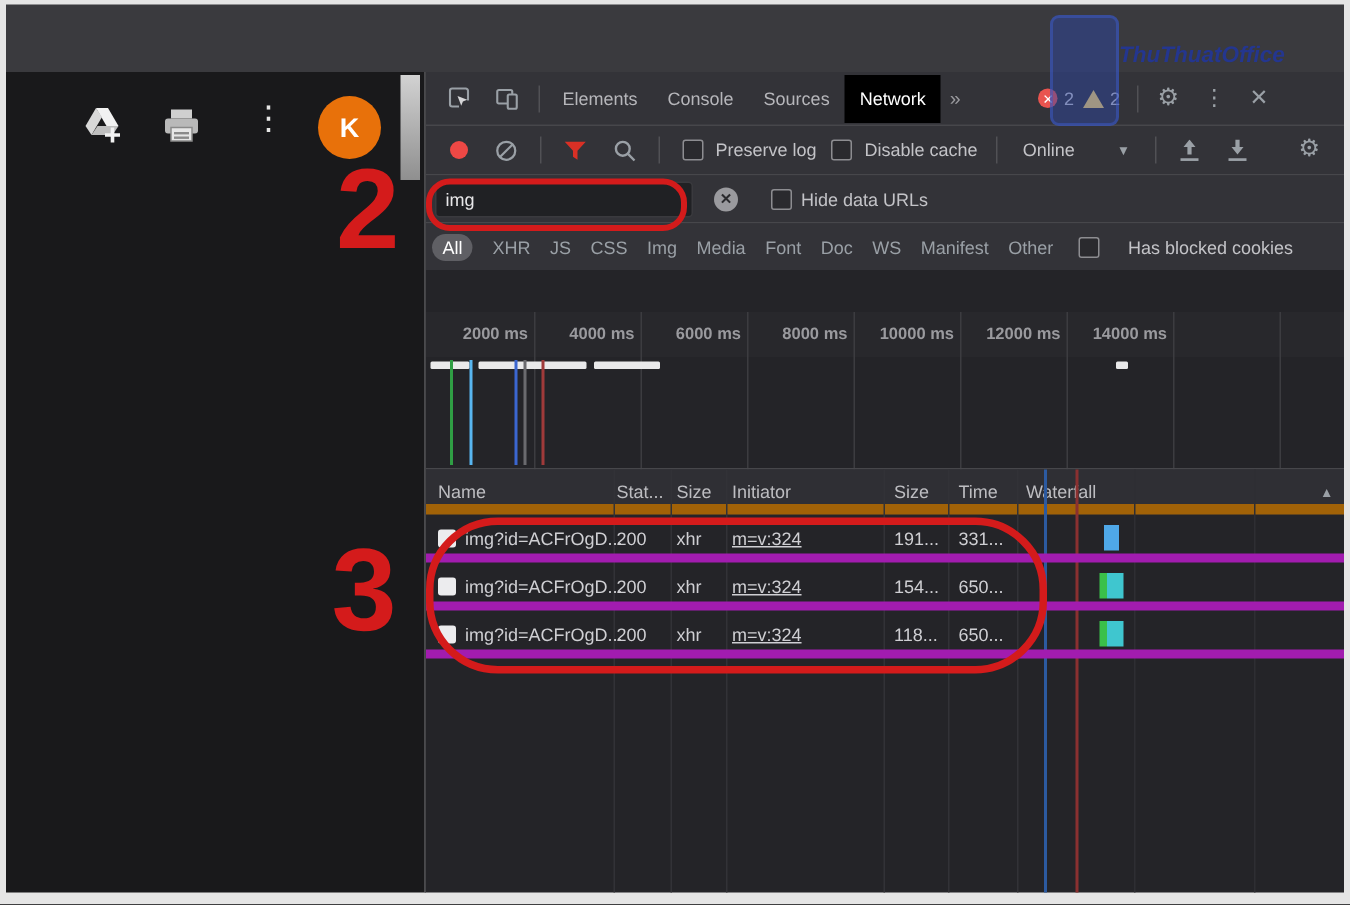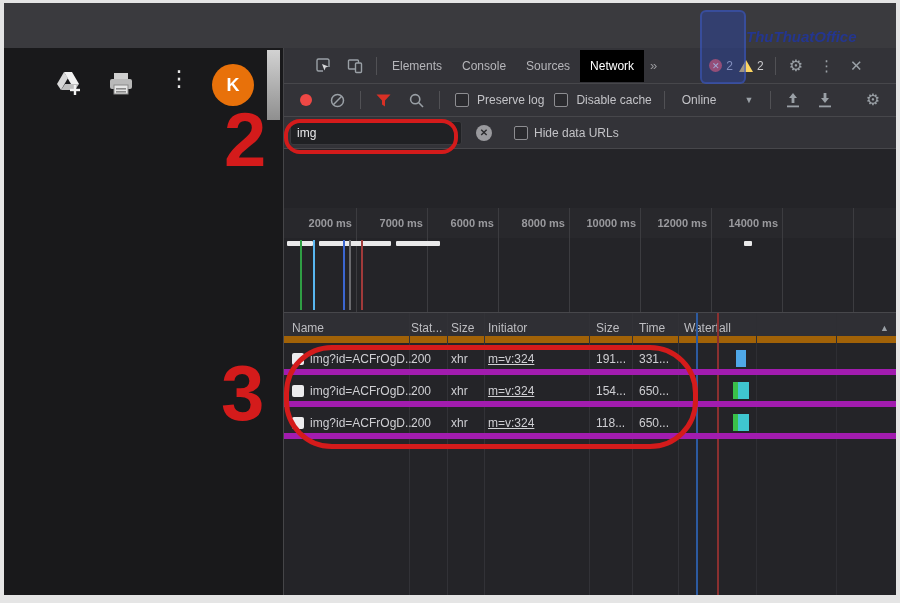--- a/index.html
+++ b/index.html
@@ -21,21 +21,21 @@
   .avatar{left:208px;top:0;width:42px;height:42px;border-radius:50%;
           display:flex;align-items:center;justify-content:center;
           color:#fff;font-weight:bold;font-size:18px;}
   .pg-scroll{position:absolute;left:263px;top:2px;width:13px;height:70px;
              background:linear-gradient(#d2d2d2,#8f8f8f);}
 
   
   .dt{left:283px;top:48px;width:613px;height:547px;background:#242428;border-left:1px solid #454548;box-sizing:border-box;}
   .row-flex{position:absolute;left:0;width:100%;display:flex;align-items:center;box-sizing:border-box;}
   .bar-bg{background:#333338;border-bottom:1px solid #47474b;}
-  .tabbar{top:0;height:36px;padding:0 23px;gap:0;}
+  .tabbar{top:0;height:36px;padding:0 6px;gap:0;}
   .tab{padding:9px 10px;font-size:12px;color:#b6b6ba;cursor:default;}
   .tab.sel{background:#000;color:#fff;}
   .chev{color:#9a9a9e;font-size:13px;padding:0 6px;}
   .badge-err{width:13px;height:13px;border-radius:50%;background:#e9544f;color:#fff;font-size:9px;
              display:flex;align-items:center;justify-content:center;margin-left:46px;}
   .badge-cnt{font-size:12px;color:#c9c9cc;margin:0 6px 0 4px;}
   .tri{width:0;height:0;border-left:7px solid transparent;border-right:7px solid transparent;
        border-bottom:12px solid #fdd663;}
   .iconbtn{color:#9aa0a6;font-size:15px;padding:0 8px;line-height:1;}
   .vdiv{width:1px;height:18px;background:#515155;margin:0 5px;flex:none;}
@@ -196,25 +196,40 @@
       <span class="iconbtn" style="font-size:16px;">⚙</span>
     </div>
 
     <div class="row-flex filterrow bar-bg">
       <div class="filter-input">img</div>
       <span class="clearbtn">✕</span>
       <span class="cb" style="margin-left:22px;"></span>
       <span class="cblabel">Hide data URLs</span>
     </div>
 
+    <div class="row-flex pillsrow">
+      <span class="pill sel">All</span>
+      <span class="pill">XHR</span>
+      <span class="pill">JS</span>
+      <span class="pill">CSS</span>
+      <span class="pill">Img</span>
+      <span class="pill">Media</span>
+      <span class="pill">Font</span>
+      <span class="pill">Doc</span>
+      <span class="pill">WS</span>
+      <span class="pill">Manifest</span>
+      <span class="pill">Other</span>
+      <span class="cb" style="margin-left:auto;"></span>
+      <span class="cblabel" style="margin-right:26px;">Has blocked cookies</span>
+    </div>
 
 
     <div class="row-flex ruler">
       <span class="tick-label" style="left:4px;">2000 ms</span>
-      <span class="tick-label" style="left:75px;">7000 ms</span>
+      <span class="tick-label" style="left:75px;">4000 ms</span>
       <span class="tick-label" style="left:146px;">6000 ms</span>
       <span class="tick-label" style="left:217px;">8000 ms</span>
       <span class="tick-label" style="left:288px;">10000 ms</span>
       <span class="tick-label" style="left:359px;">12000 ms</span>
       <span class="tick-label" style="left:430px;">14000 ms</span>
     </div>
 
     <div class="grid-v" style="left:72px;top:160px;height:105px;"></div>
     <div class="grid-v" style="left:143px;top:160px;height:105px;"></div>
     <div class="grid-v" style="left:214px;top:160px;height:105px;"></div>

